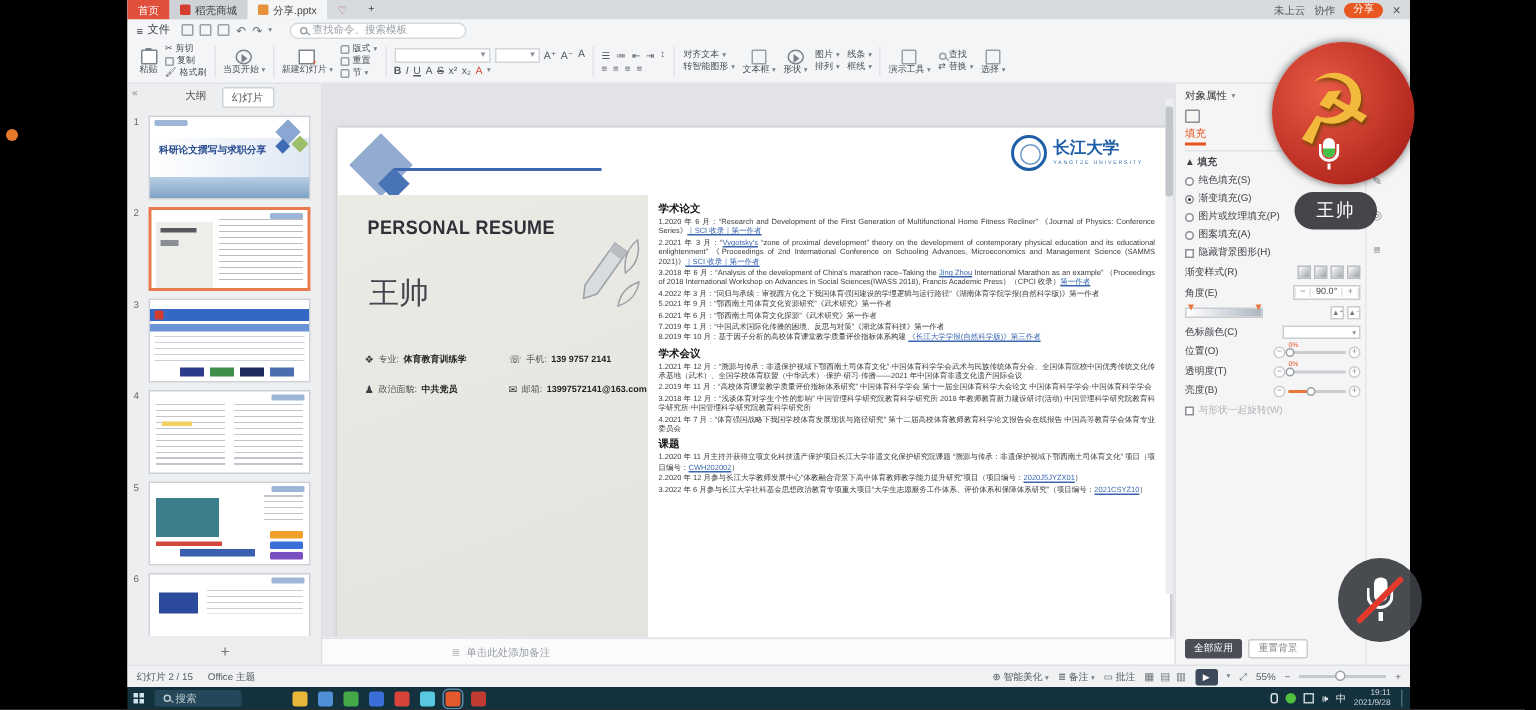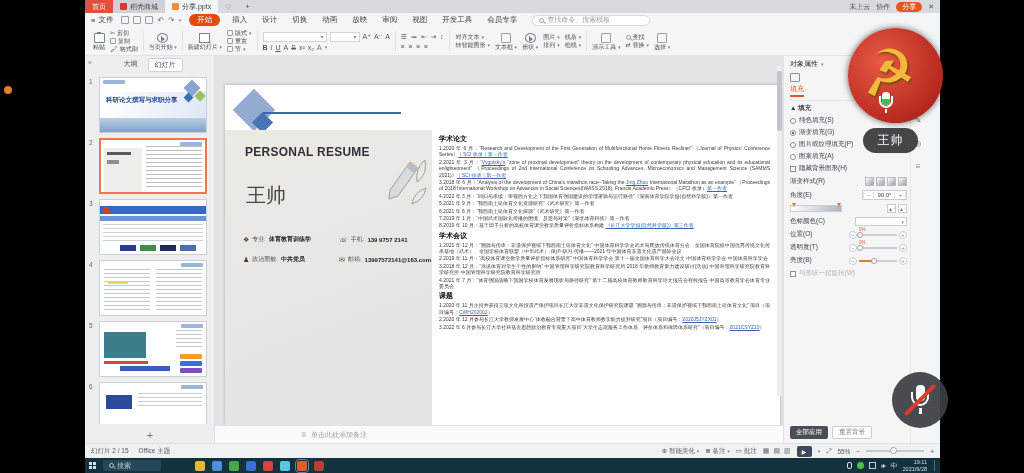--- a/index.html
+++ b/index.html
@@ -241,32 +241,20 @@
           <span>文件</span>
         </div>
       <div class="qicons">
         <span class="qbox"></span>
         <span class="qbox"></span>
         <span class="qbox"></span>
         <span>↶</span>
         <span>↷</span>
         <span class="caret">▾</span>
       </div>
-      <div class="rtabs" id="ribbon-tabs">
-          <span class="rtab active">开始</span>
-          <span class="rtab">插入</span>
-          <span class="rtab">设计</span>
-          <span class="rtab">切换</span>
-          <span class="rtab">动画</span>
-          <span class="rtab">放映</span>
-          <span class="rtab">审阅</span>
-          <span class="rtab">视图</span>
-          <span class="rtab">开发工具</span>
-          <span class="rtab">会员专享</span>
-        </div>
       <div class="rsearch">
           <span class="mag"></span>
           <span>查找命令、搜索模板</span>
         </div>
     </div>
 
     <div class="abs toolbar">
       <div class="tg">
         <div class="big">
             <span class="ig clip"></span>
@@ -475,20 +463,27 @@
           </div>
         </div>
       <div class="addslide">+</div>
     </div>
 
     <div class="abs canvasarea">
       <div class="slide">
         <div class="dia1"></div>
         <div class="dia2"></div>
         <div class="hline"></div>
+        <div class="ulogo">
+          <span class="uring"></span>
+          <span>
+            <div class="uname">长江大学</div>
+            <div class="uen">YANGTZE UNIVERSITY</div>
+          </span>
+        </div>
         <div class="leftcol">
           <div class="resume-h">PERSONAL RESUME</div>
           <div class="pname">王帅</div>
           <div class="sketch">
             <svg width="44" height="66" viewBox="0 0 44 66">
               <path d="M6 38 L26 10 L34 16 L14 44 L5 47 Z" fill="#d9dcdf" stroke="#9aa0a6" stroke-width="1"></path>
               <path d="M26 10 L34 16 L30 21 L22 15 Z" fill="#b9bdc2"></path>
               <path d="M33 30 Q44 22 41 8 Q31 16 33 30 Z" fill="none" stroke="#9aa0a6" stroke-width="1"></path>
               <path d="M28 52 Q40 48 42 36 Q30 40 28 52 Z" fill="none" stroke="#9aa0a6" stroke-width="1"></path>
             </svg>

